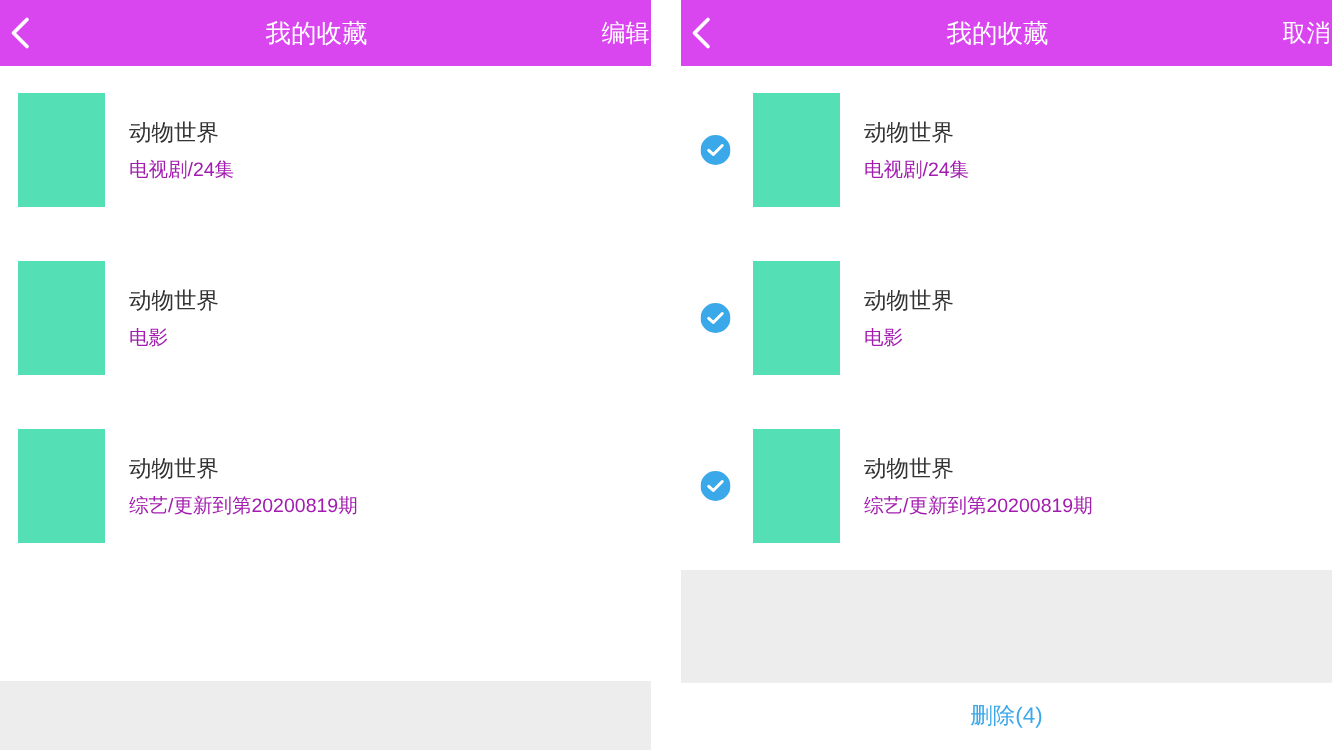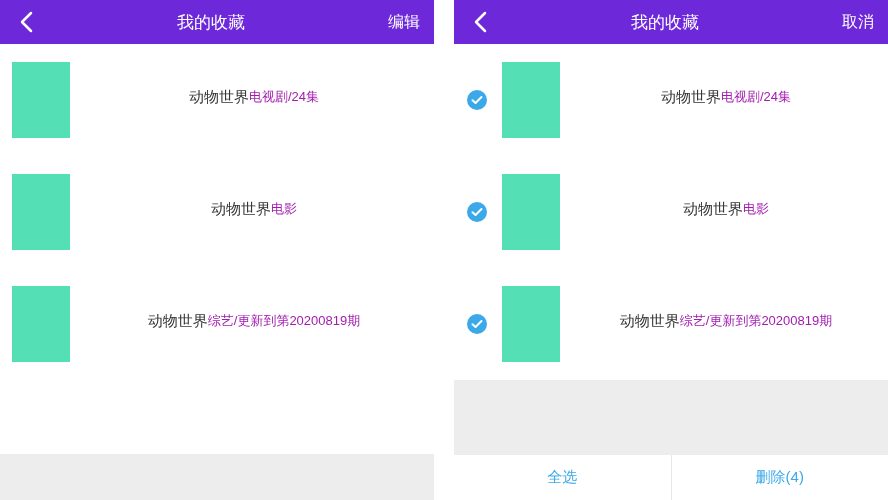--- a/index.html
+++ b/index.html
@@ -14,26 +14,26 @@
   }
   .screen {
     width: 434px;
     height: 500px;
     background: #fff;
     display: flex;
     flex-direction: column;
     position: relative;
   }
   .header {
-    background: #6d28d9;
+    background: #d946ef;
     height: 44px;
     display: flex;
     align-items: center;
     justify-content: space-between;
-    padding: 0 14px;
+    padding: 0 1px;
     color: #fff;
     flex-shrink: 0;
   }
   .back-icon {
     display: flex;
     align-items: center;
     justify-content: center;
     width: 24px;
     height: 24px;
     cursor: pointer;
@@ -75,21 +75,21 @@
   .thumb {
     width: 58px;
     height: 76px;
     background: #55dfb5;
     flex-shrink: 0;
     margin-right: 16px;
   }
   .info {
     flex: 1;
     display: flex;
-    flex-direction: row;
+    flex-direction: column;
     justify-content: center;
   }
   .title {
     font-size: 15px;
     color: #333;
     margin-bottom: 6px;
   }
   .subtitle {
     font-size: 13px;
     color: #a21caf;
@@ -219,16 +219,15 @@
       </span>
       <div class="thumb"></div>
       <div class="info">
         <div class="title">动物世界</div>
         <div class="subtitle">综艺/更新到第20200819期</div>
       </div>
     </div>
     <div class="filler"></div>
   </div>
   <div class="footer-actions">
-    <div class="footer-btn">全选</div>
     <div class="footer-btn">删除(4)</div>
   </div>
 </div>
 
 </body></html>

